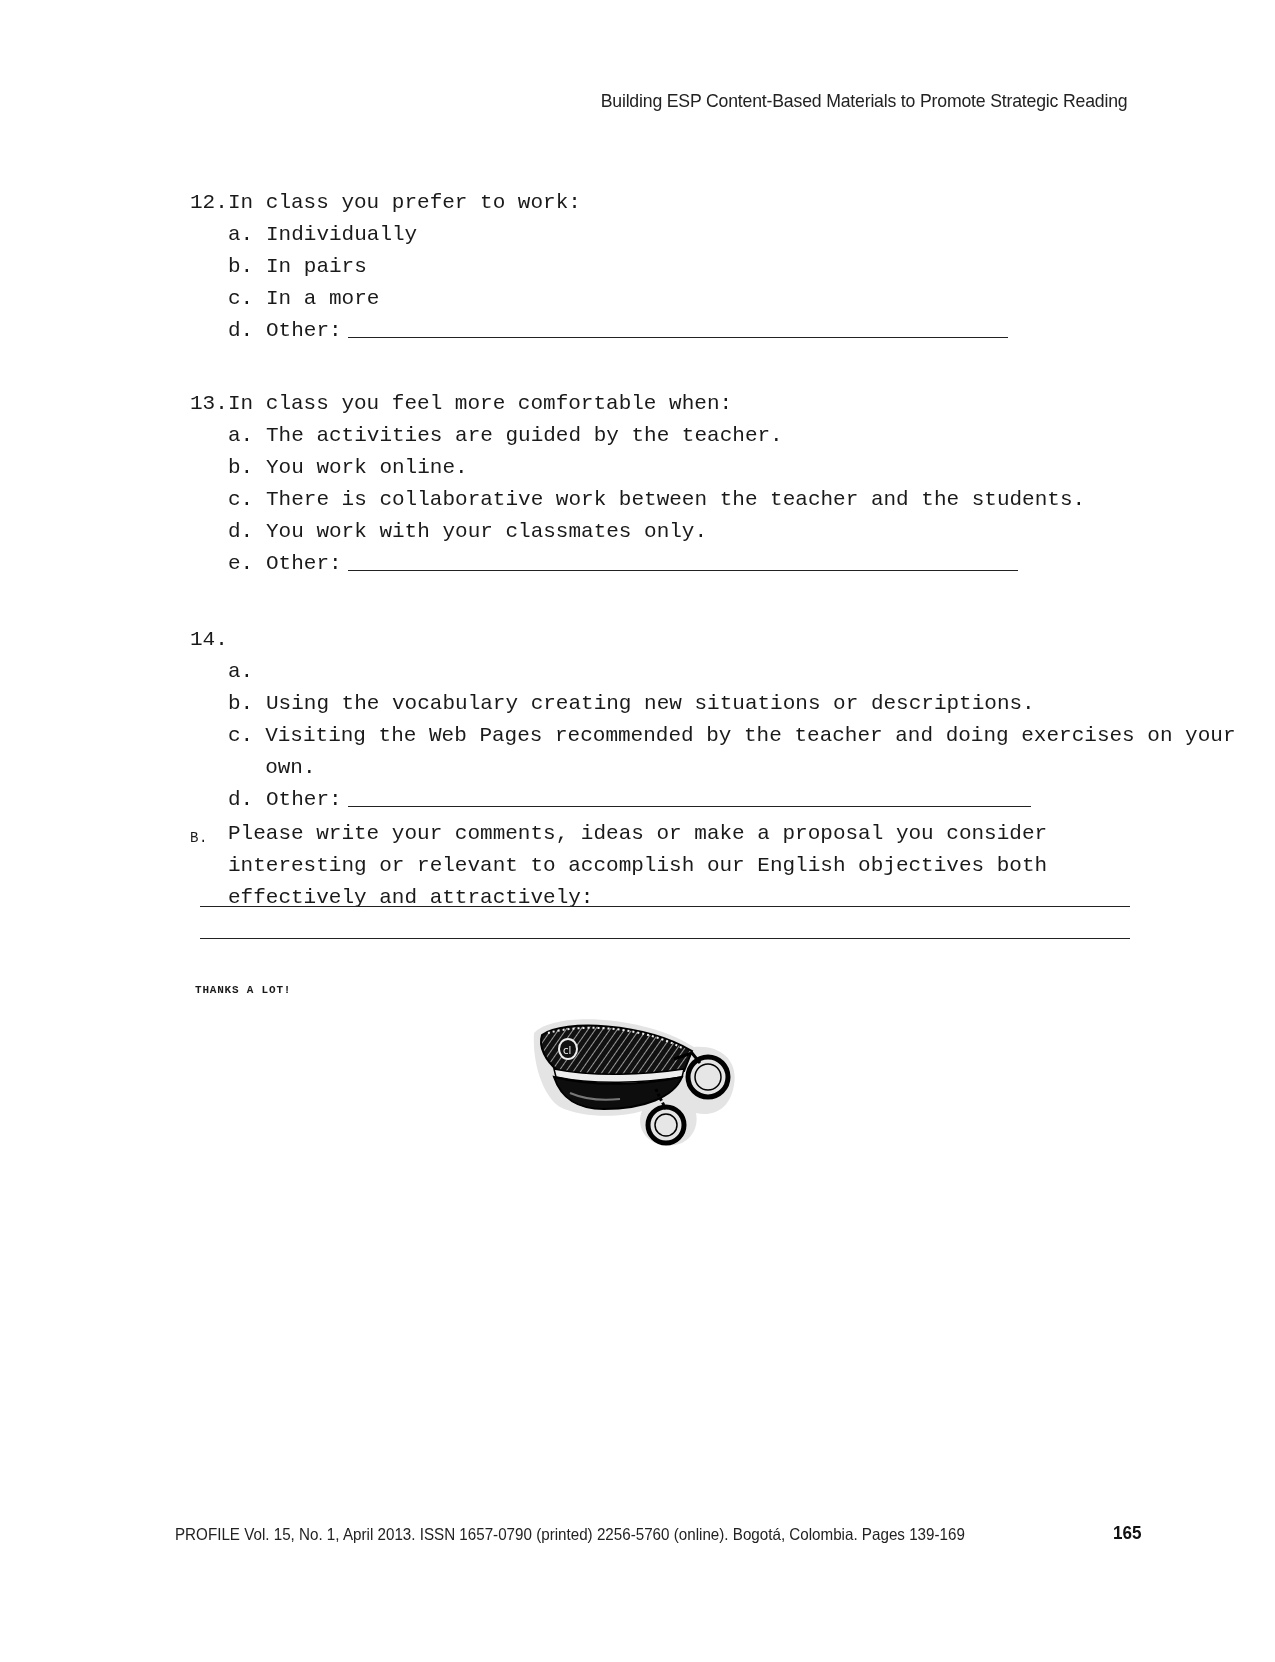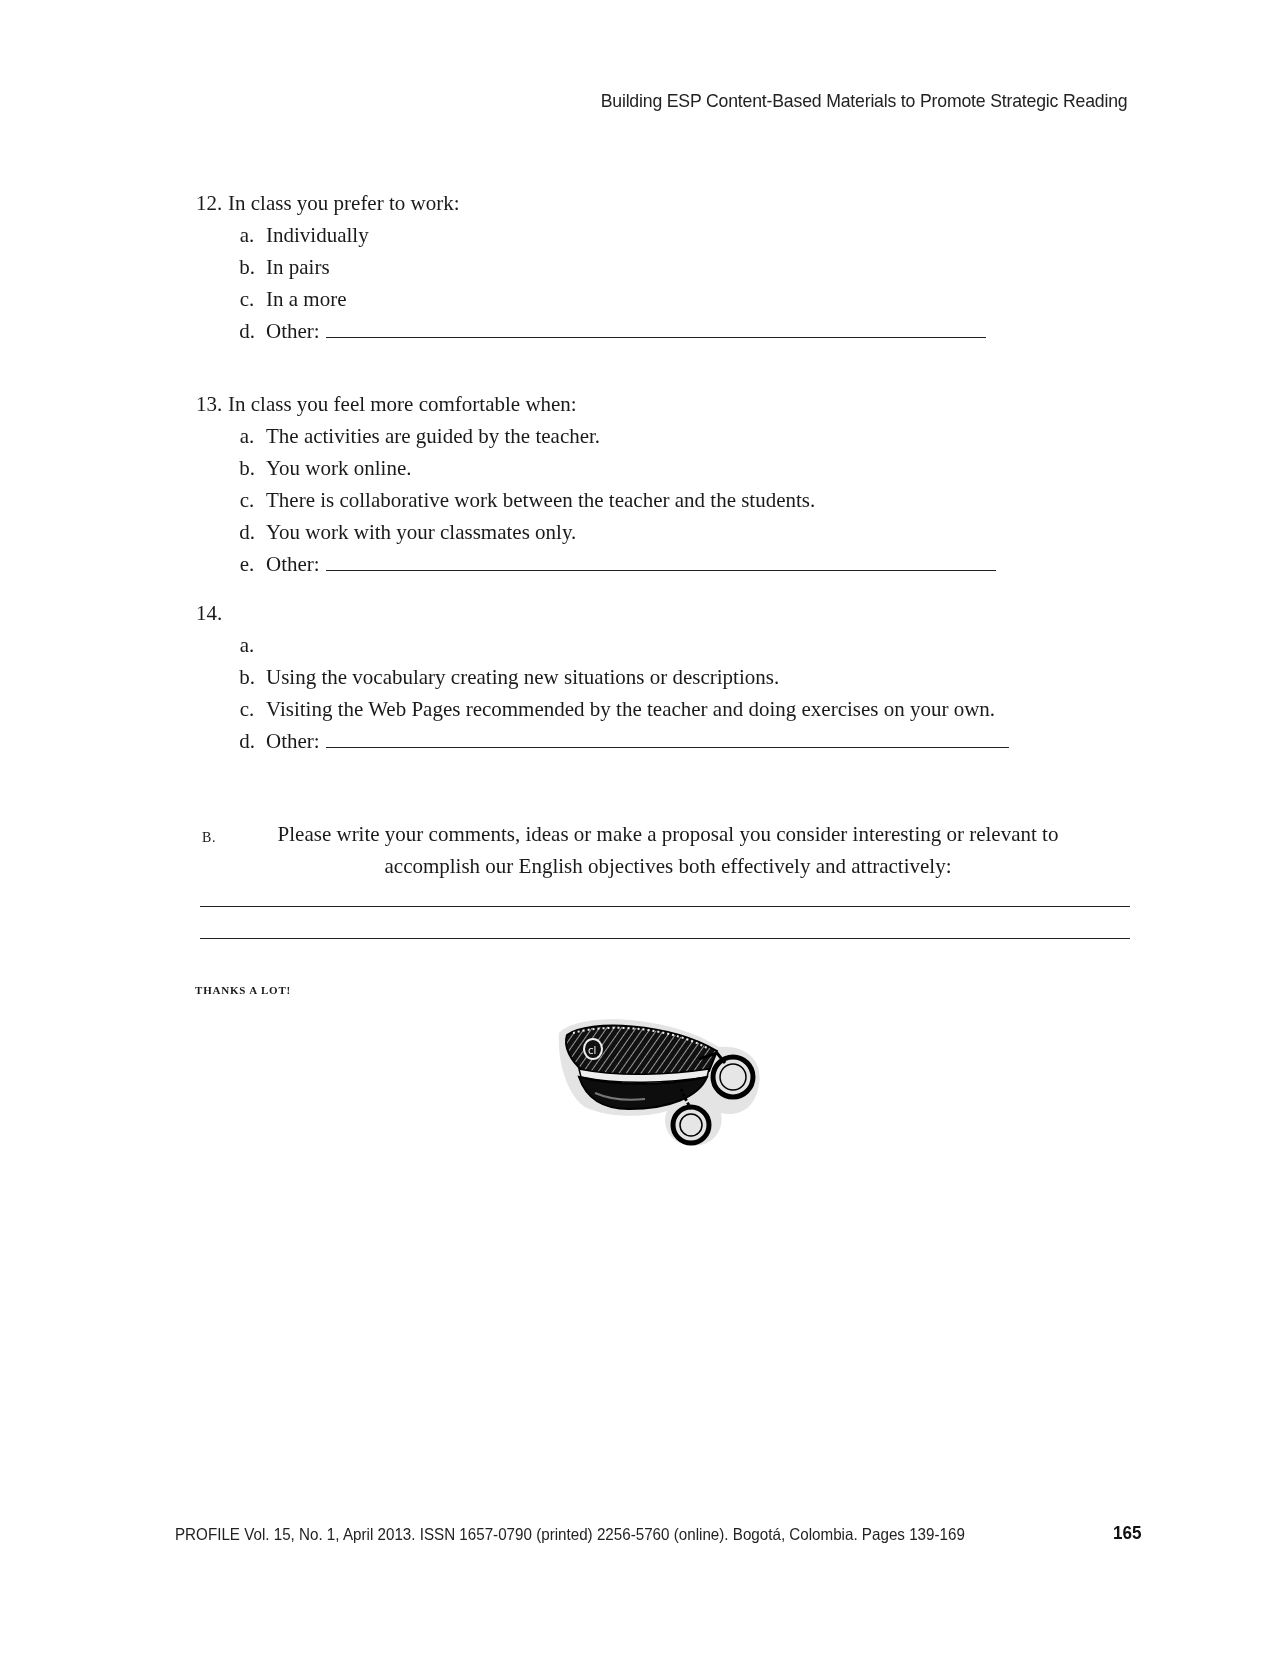--- a/index.html
+++ b/index.html
@@ -1,17 +1,17 @@
 <!DOCTYPE html>
 <html><head>
 <meta charset="utf-8">
 <style>
   html, body { margin: 0; padding: 0; background: #ffffff; }
   body { width: 1275px; height: 1662px; position: relative; overflow: hidden; color: #1a1a1a; }
-  .serif { font-family: Liberation Serif, serif; text-align: center; }
+  .serif { font-family: Liberation Mono, monospace; }
   .sans { font-family: "Liberation Sans", "DejaVu Sans", sans-serif; }
 
   .running-head {
     position: absolute; right: 148px; top: 90px;
     font-size: 19px; letter-spacing: -0.2px; color: #222;
     transform: scaleX(0.93); transform-origin: right center;
   }
 
   .question { position: absolute; left: 190px; font-size: 21px; line-height: 32px; }
   .q-stem { display: flex; }
@@ -29,21 +29,21 @@
   .section-b .row { display: flex; }
   .section-b .lbl { width: 38px; font-size: 14px; letter-spacing: 0.5px; padding-top: 4px; }
   .section-b .txt { width: 880px; }
   .answer-line { position: absolute; left: 200px; width: 930px; border-bottom: 1.5px solid #222; height: 0; }
 
   .thanks {
     position: absolute; left: 195px; top: 984px;
     font-size: 11px; font-weight: bold; letter-spacing: 0.8px;
   }
 
-  .illustration { position: absolute; left: 549px; top: 1005px; width: 216px; height: 145px; }
+  .illustration { position: absolute; left: 524px; top: 1005px; width: 216px; height: 145px; }
 
   .footer { position: absolute; left: 175px; top: 1525px; font-size: 16.5px; color: #222;
     transform: scaleX(0.92); transform-origin: left center; }
   .page-num { position: absolute; left: 1113px; top: 1522px; font-size: 19px; font-weight: bold; color: #111;
     transform: scaleX(0.9); transform-origin: left center; }
 </style>
 </head>
 <body>
 
 <div class="running-head sans">Building ESP Content-Based Materials to Promote Strategic Reading</div>
@@ -93,21 +93,21 @@
     <span class="opt-letter">d.</span>
     <span class="opt-text">You work with your classmates only.</span>
   </div>
   <div class="opt">
     <span class="opt-letter">e.</span>
     <span class="opt-text">Other:</span>
     <span class="blank" style="width:670px;"></span>
   </div>
 </div>
 
-<div class="question serif" style="top:597px;">
+<div class="question serif" style="top:624px;">
   <div class="q-stem">
     <span class="q-num">14.</span>
   </div>
   <div class="opt">
     <span class="opt-letter">a.</span>
   </div>
   <div class="opt">
     <span class="opt-letter">b.</span>
     <span class="opt-text">Using the vocabulary creating new situations or descriptions.</span>
   </div>

